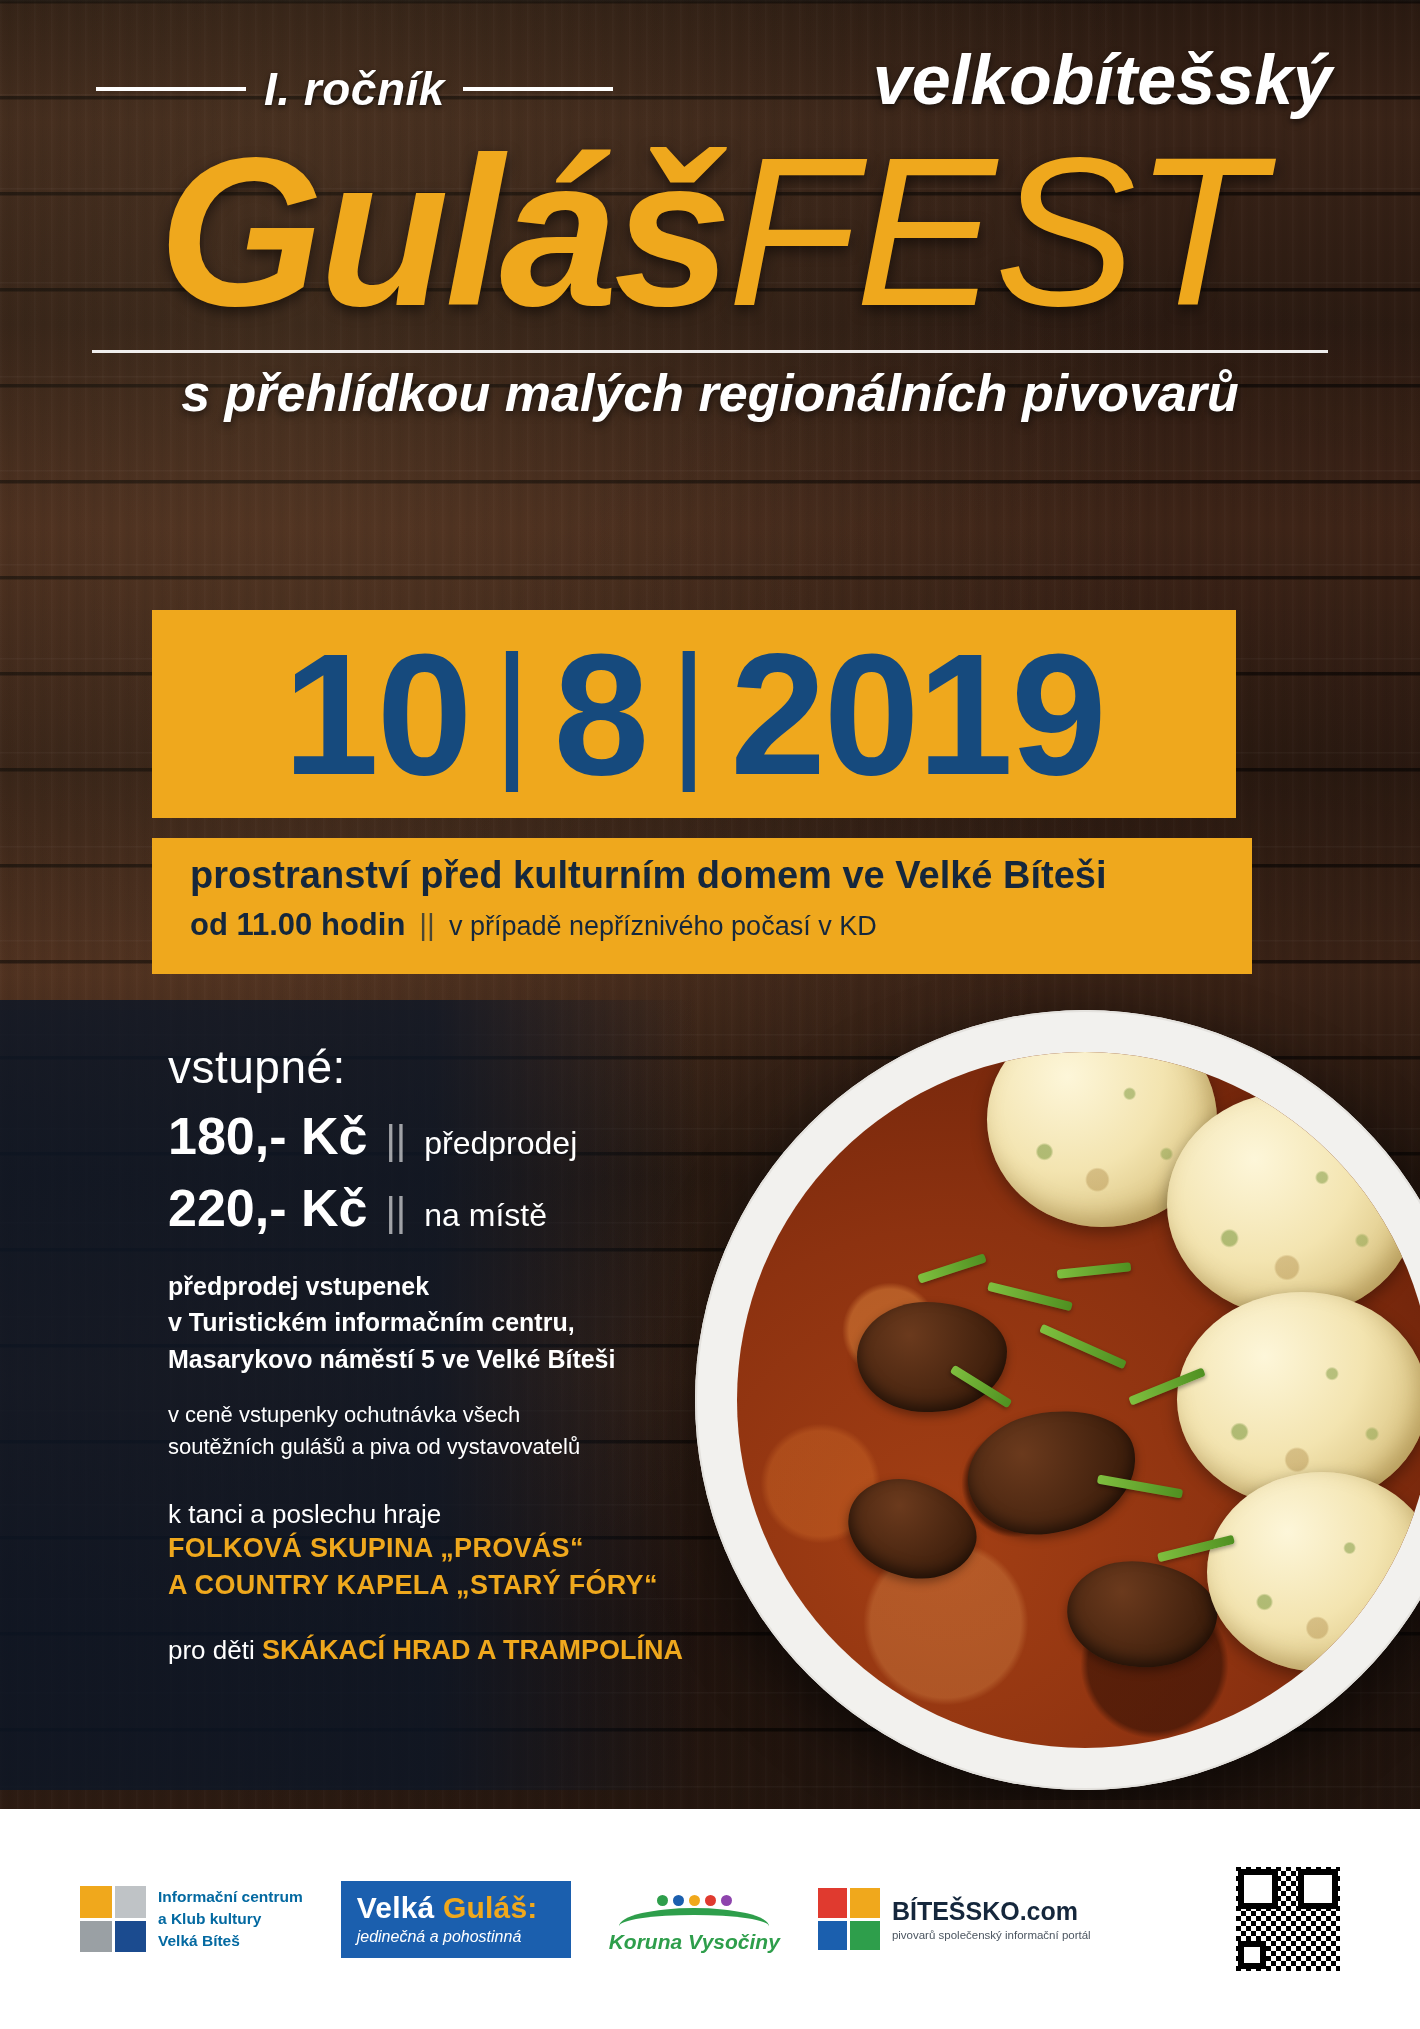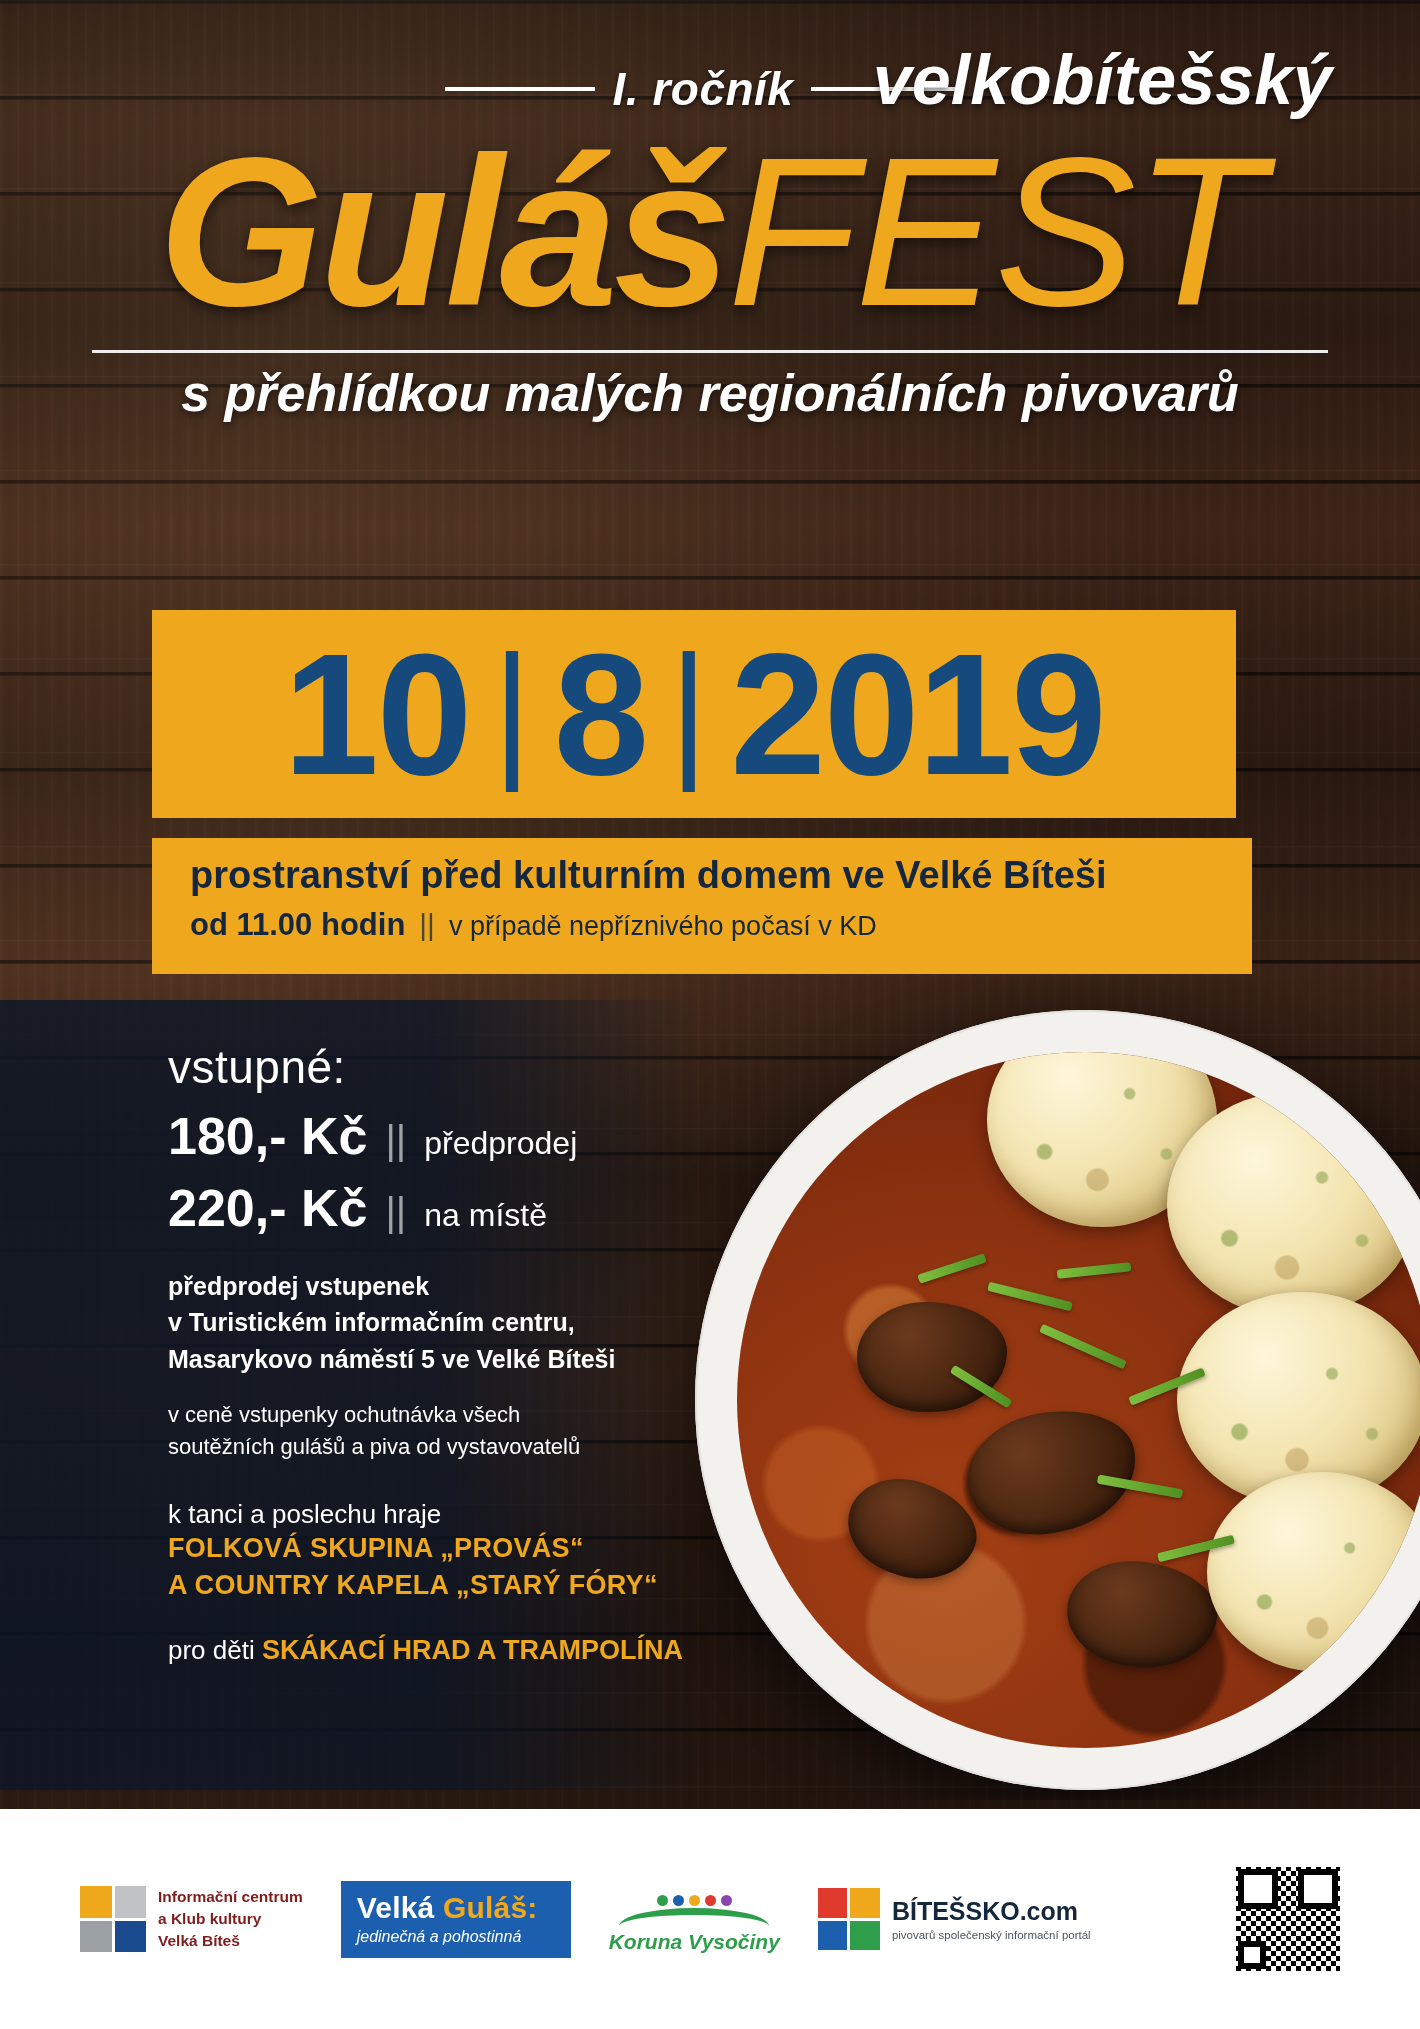--- a/index.html
+++ b/index.html
@@ -78,21 +78,20 @@
   .header {
     position: absolute;
     left: 0; right: 0; top: 58px;
     text-align: center;
   }
 
   .line-rocnik {
     position: relative;
     display: flex;
     align-items: center;
-    justify-content: center;
     gap: 18px;
     margin-left: 96px;
     margin-right: 110px;
     height: 62px;
   }
   .rule {
     height: 4px;
     background: #ffffff;
     width: 150px;
     flex: none;
@@ -393,21 +392,21 @@
     gap: 3px;
   }
   .logo1 .mark i {
     display: block;
   }
   .logo1 .mark i:nth-child(1) { background: #f0a81c; }
   .logo1 .mark i:nth-child(2) { background: #bfc3c6; }
   .logo1 .mark i:nth-child(3) { background: #9aa0a4; }
   .logo1 .mark i:nth-child(4) { background: #1b4b8f; }
   .logo1 .txt {
-    color: #7f1d1d;
+    color: #0369a1;
     font-size: 15.5px;
     font-weight: bold;
     line-height: 1.42;
     white-space: nowrap;
   }
 
   
   .logo2 {
     background: #1b5fae;
     color: #fff;

